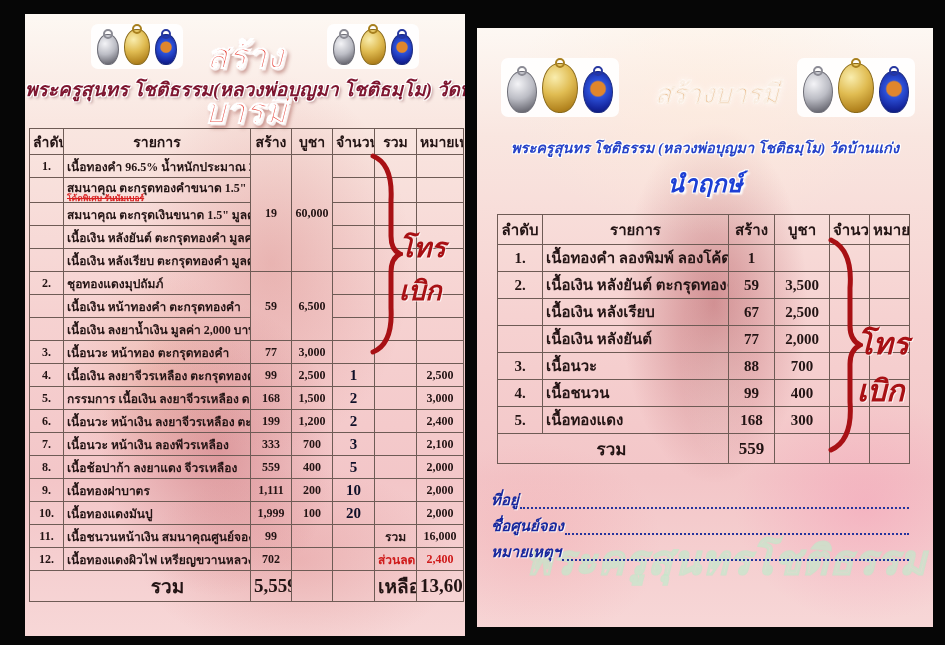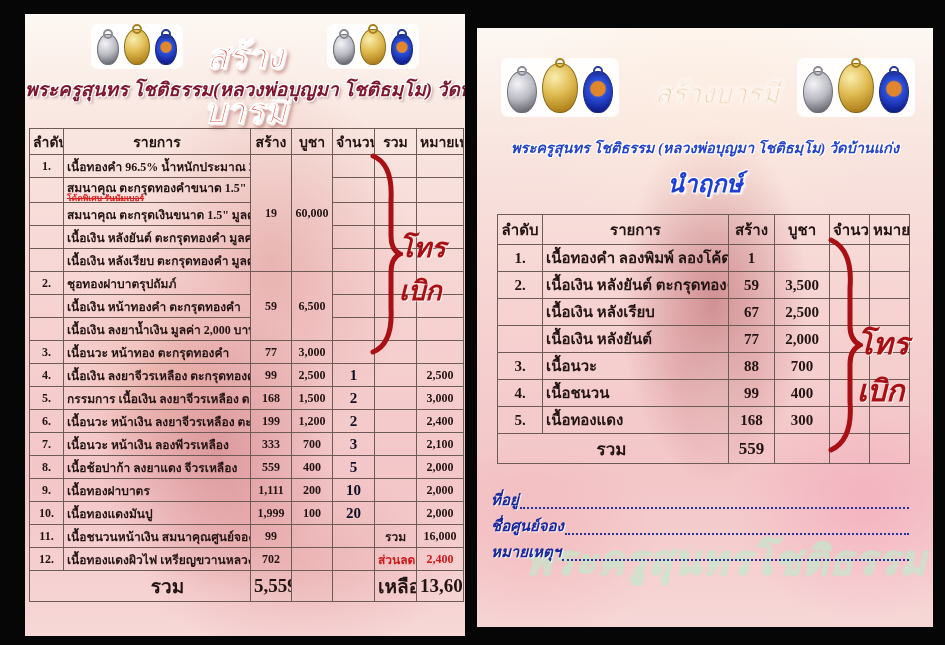--- a/index.html
+++ b/index.html
@@ -177,21 +177,21 @@
           </tr>
           <tr>
             <td class="c-no"></td>
             <td class="c-item">เนื้อเงิน หลังเรียบ ตะกรุดทองคำ  มูลค่า 3,000 บาท</td>
             <td class="c-qty"></td>
             <td class="c-six"></td>
             <td class="c-note"></td>
           </tr>
           <tr>
             <td class="c-no">2.</td>
-            <td class="c-item">ชุอทองฝาบาตรุปถัมภ์</td>
+            <td class="c-item">ชุอทองแดงมุปถัมภ์</td>
             <td class="c-num" rowspan="3">59</td>
             <td class="c-num" rowspan="3">6,500</td>
             <td class="c-qty"></td>
             <td class="c-six"></td>
             <td class="c-note"></td>
           </tr>
           <tr>
             <td class="c-no"></td>
             <td class="c-item">เนื้อเงิน หน้าทองคำ ตะกรุดทองคำ</td>
             <td class="c-qty"></td>

